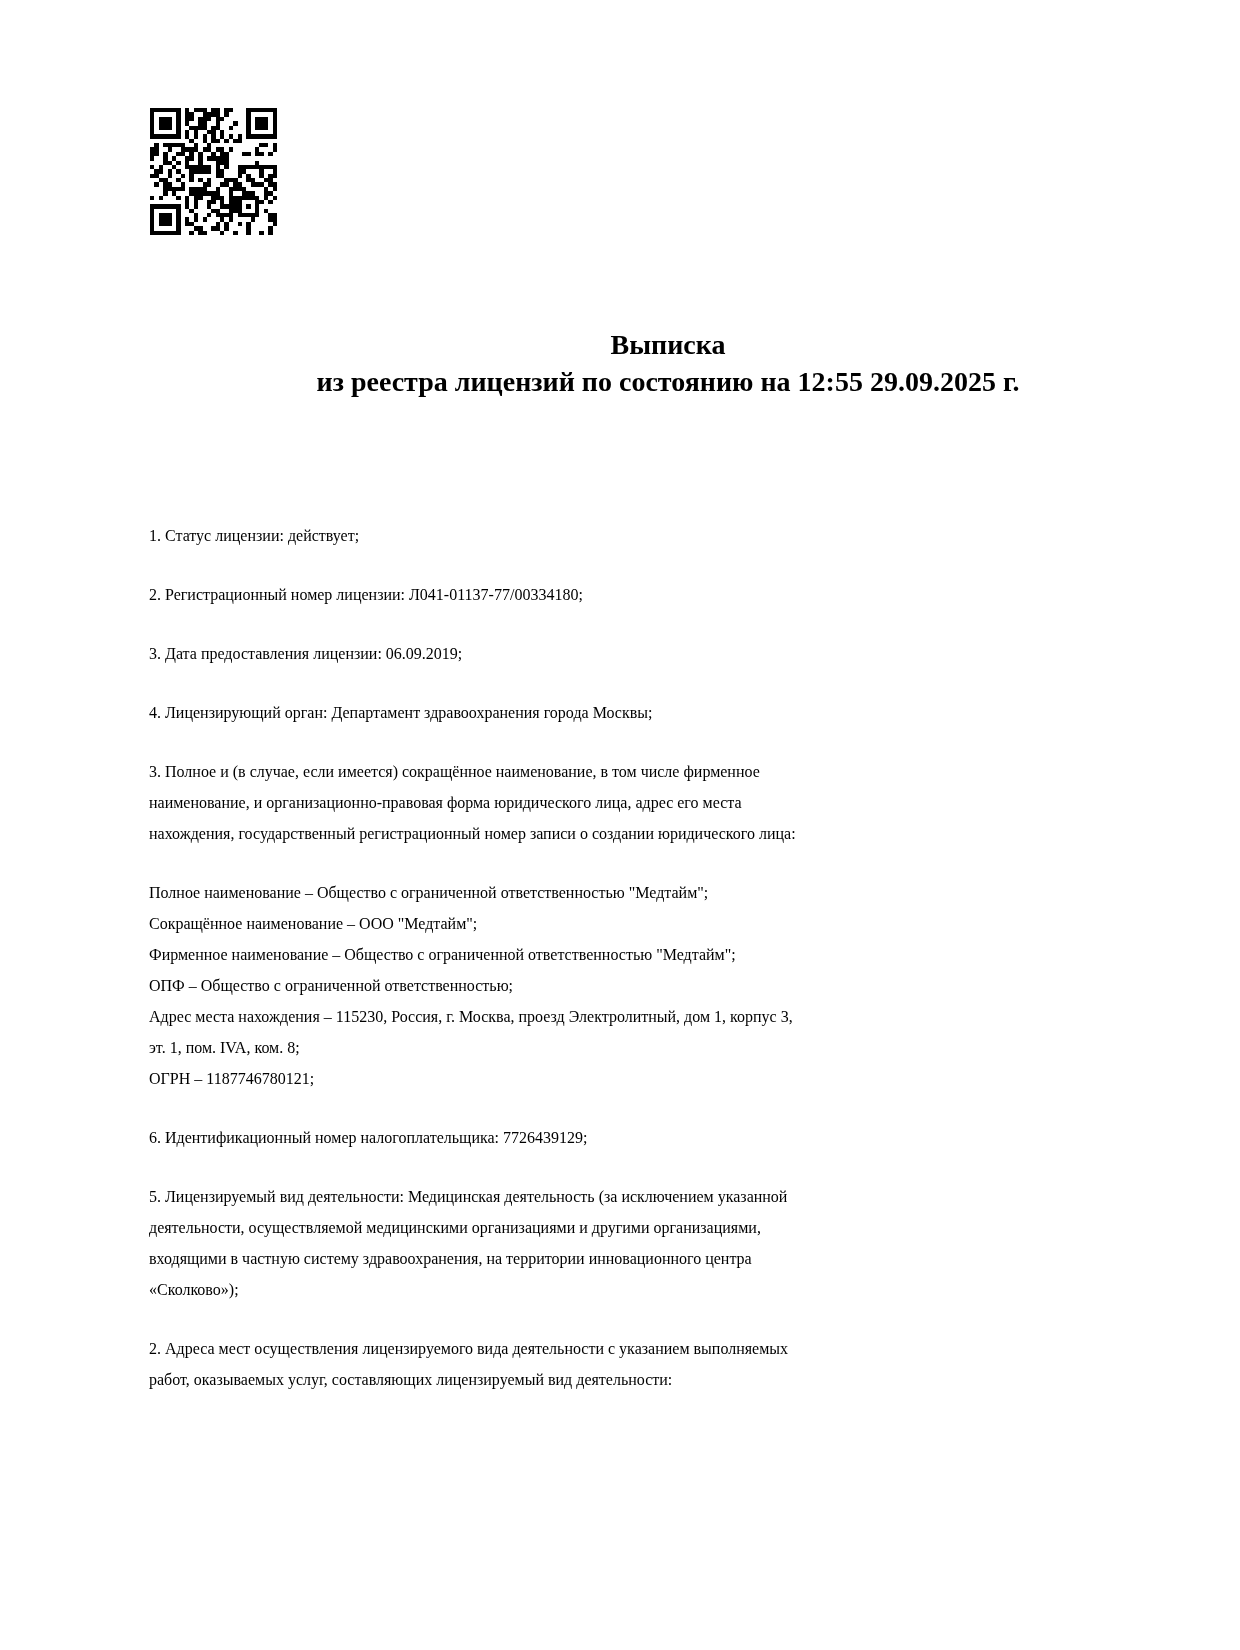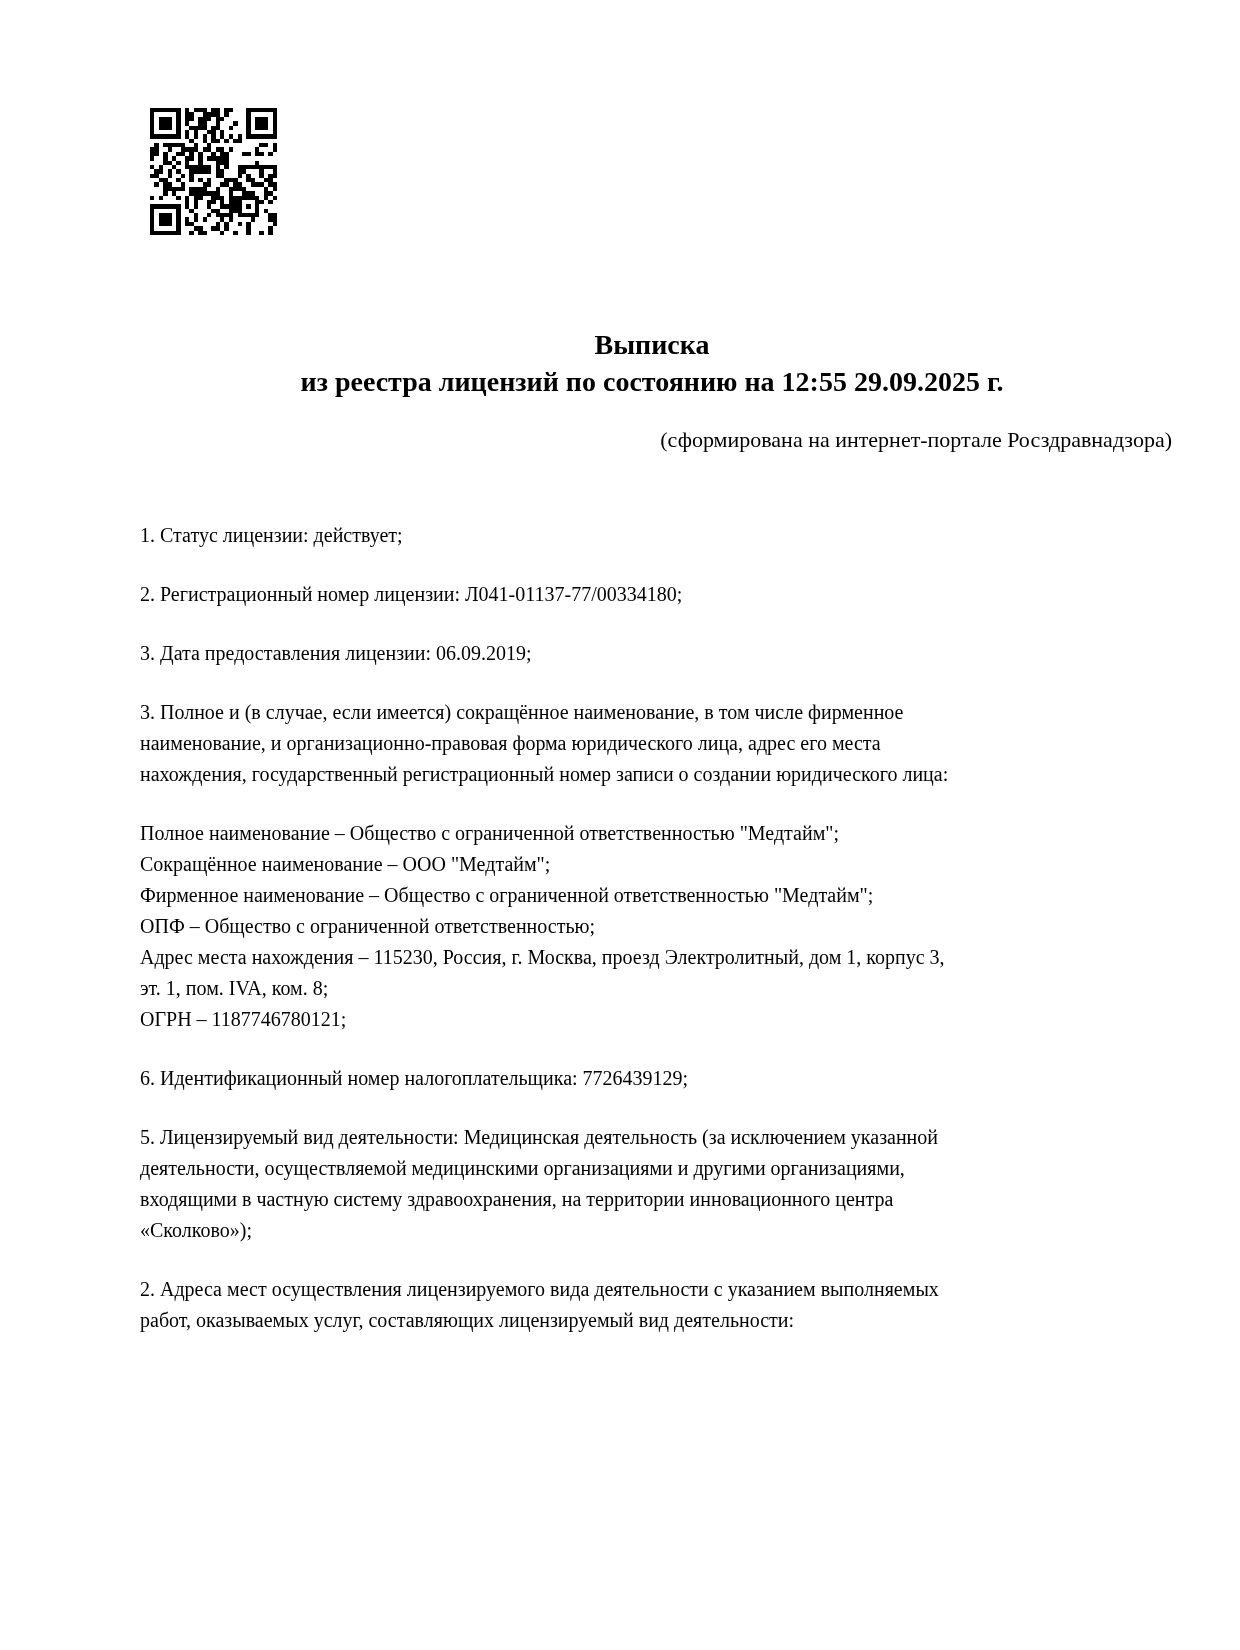--- a/index.html
+++ b/index.html
@@ -23,21 +23,21 @@
   .qr {
     position: absolute;
     left: 150px;
     top: 108px;
     width: 127px;
     height: 127px;
   }
   .qr svg { display: block; width: 127px; height: 127px; }
   .title-block {
     position: absolute;
-    left: 136px;
+    left: 152px;
     top: 326px;
     width: 1032px;
     text-align: center;
     font-size: 28px;
     line-height: 37px;
     font-weight: bold;
     white-space: pre-line;
   }
   .subtitle {
     position: absolute;
@@ -49,22 +49,22 @@
     line-height: 28px;
     white-space: pre;
   }
   .doc-body {
     position: absolute;
     left: 140px;
     top: 520px;
     width: 1040px;
   }
   .doc-body p {
-    margin: 0 0 28px 0;
-    font-size: 20px;
+    margin: 0 0 28px 9px;
+    font-size: 16px;
     line-height: 31px;
     white-space: pre;
   }
 </style>
 </head>
 <body>
 
 <div class="page">
 
   <div class="qr">
@@ -478,26 +478,26 @@
           <rect x="22" y="28" width="1" height="1"></rect>
           <rect x="25" y="28" width="1" height="1"></rect>
           <rect x="27" y="28" width="1" height="1"></rect>
         </g>
       </svg>
     </div>
 
   <div class="title-block">Выписка
 из реестра лицензий по состоянию на 12:55 29.09.2025 г.</div>
 
-  <div class="subtitle">(сформирована на интернет-портале Росздравнадзора)</div>
 
   <div class="doc-body">
     <p>1. Статус лицензии: действует;</p>
     <p>2. Регистрационный номер лицензии: Л041-01137-77/00334180;</p>
     <p>3. Дата предоставления лицензии: 06.09.2019;</p>
+    <p>4. Лицензирующий орган: Департамент здравоохранения города Москвы;</p>
     <p>3. Полное и (в случае, если имеется) сокращённое наименование, в том числе фирменное
 наименование, и организационно-правовая форма юридического лица, адрес его места
 нахождения, государственный регистрационный номер записи о создании юридического лица:</p>
     <p>Полное наименование – Общество с ограниченной ответственностью "Медтайм";
 Сокращённое наименование – ООО "Медтайм";
 Фирменное наименование – Общество с ограниченной ответственностью "Медтайм";
 ОПФ – Общество с ограниченной ответственностью;
 Адрес места нахождения – 115230, Россия, г. Москва, проезд Электролитный, дом 1, корпус 3,
 эт. 1, пом. IVA, ком. 8;
 ОГРН – 1187746780121;</p>

